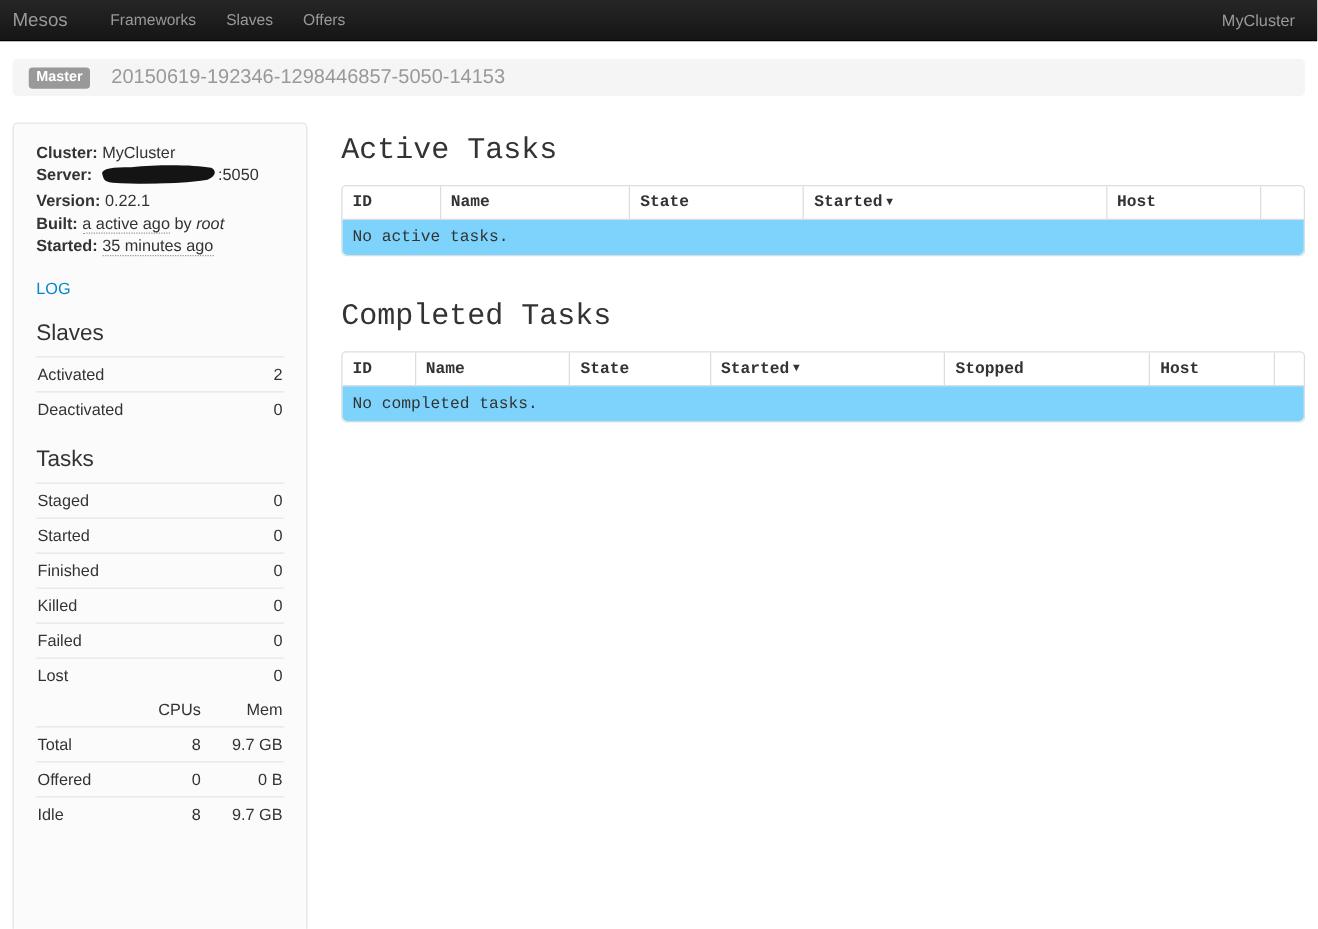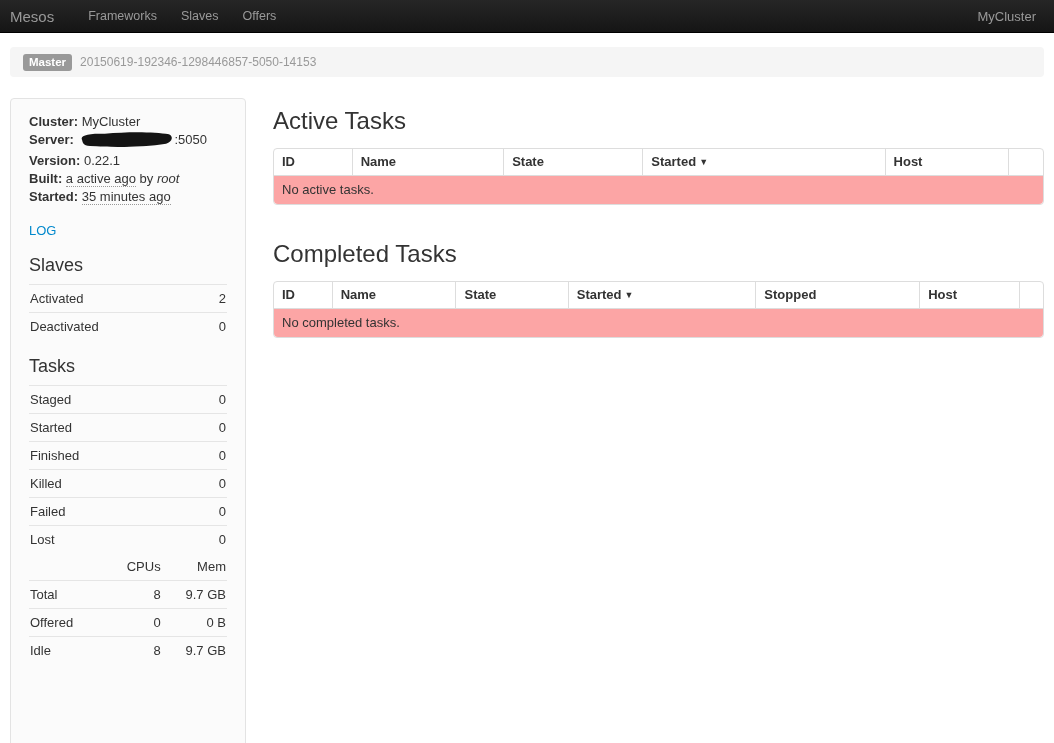--- a/index.html
+++ b/index.html
@@ -26,21 +26,21 @@
     border-radius: 4px;
     display: flex; align-items: center;
     padding: 0 13px;
   }
   .badge {
     background: #999; color: #fff;
     font-size: 11.5px; font-weight: bold;
     padding: 2px 6px; border-radius: 3px;
     line-height: 13px;
   }
-  .breadcrumb-id { color: #999; font-size: 12px; margin-left: 8px; }
+  .breadcrumb-id { color: #999; font-size: 16px; margin-left: 17px; }
 
   
   .content { display: flex; align-items: flex-start; padding: 0 10px; margin-top: 21px; }
 
   
   .sidebar {
     width: 236px; flex: none;
     min-height: 650px;
     background: #fbfbfb;
     border: 1px solid #e3e3e3;
@@ -58,39 +58,39 @@
   table.kv td, table.kv th { padding: 6px 1px; }
   table.kv tbody tr td { border-top: 1px solid #e5e5e5; }
   table.kv .num { text-align: right; }
   table.kv thead th { font-weight: normal; text-align: right; color: #333; }
   table.kv thead th:first-child { text-align: left; }
   .res-col-label { width: 40%; }
   .res-col-cpu { width: 27%; }
   .res-col-mem { width: 33%; }
 
   
-  .main { flex: 1; margin-left: 27px; padding-top: 8px; }
+  .main { flex: 1; margin-left: 27px; padding-top: 8px; font-family: Liberation Mono, monospace; }
   .section-title { font-size: 24px; font-weight: normal; color: #333; line-height: 30px; margin-bottom: 12px; }
   .section-completed { margin-top: 34px; }
   table.tasks {
     width: 100%;
     border-collapse: separate; border-spacing: 0;
     border: 1px solid #ddd; border-radius: 4px;
     font-size: 13px;
   }
   table.tasks th {
     text-align: left; font-weight: bold; color: #333;
     padding: 5px 8px;
     border-bottom: 1px solid #ddd;
     border-left: 1px solid #ddd;
     line-height: 16px;
   }
   table.tasks th:first-child { border-left: none; }
   table.tasks td.empty-row {
-    background: #fca5a5;
+    background: #7dd3fc;
     padding: 6px 8px; line-height: 16px;
     border-radius: 0 0 4px 4px;
   }
   .sort-icon { font-size: 9px; margin-left: 3px; vertical-align: 1px; }
   
   .at-id { width: 10.1%; } .at-name { width: 19.7%; } .at-state { width: 18.1%; }
   .at-started { width: 31.5%; } .at-host { width: 16.1%; } .at-extra { width: 4.5%; }
   
   .ct-id { width: 7.5%; } .ct-name { width: 16.1%; } .ct-state { width: 14.6%; }
   .ct-started { width: 24.4%; } .ct-stopped { width: 21.3%; } .ct-host { width: 13.0%; }

